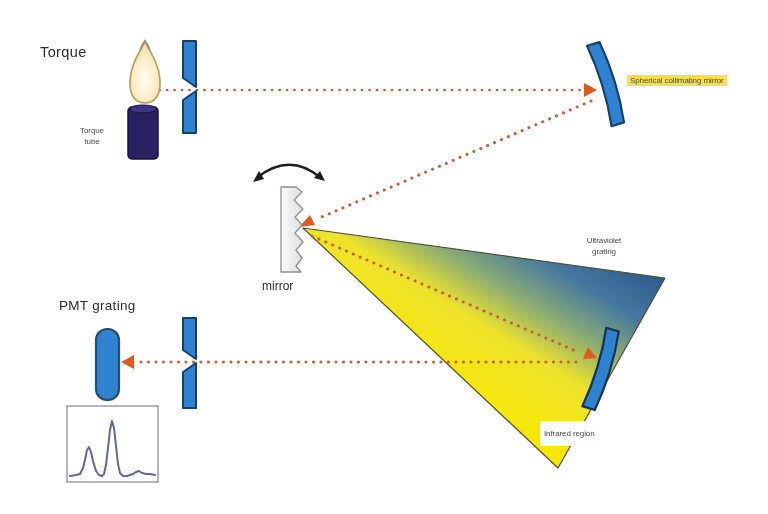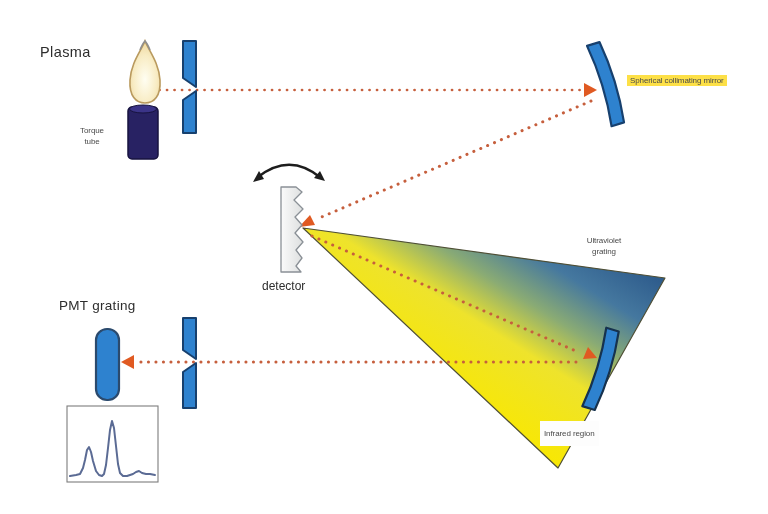--- a/index.html
+++ b/index.html
@@ -106,21 +106,21 @@
     </g>
 
     <g>
       <rect x="67" y="406" width="91" height="76" fill="#ffffff" stroke="#7d7d7d" stroke-width="1.1"></rect>
       <polyline points="70,476 76,475 80,474 83,468 85,460 87,450 89,447 91,452 93,461 96,471 99,475
                 102,476 104,474 106,465 108,448 110,430 112,421 114,428 116,446 118,464 120,473
                 123,476 127,476 130,475 133,474 136,472 139,471 142,473 146,474 150,474 155,475" fill="none" stroke="#5b6b94" stroke-width="2" stroke-linejoin="round" stroke-linecap="round"></polyline>
     </g>
   </svg>
 
-  <div class="lbl lbl-plasma">Plasma</div>
+  <div class="lbl lbl-plasma">Torque</div>
   <div class="lbl small wrap lbl-torque">Torque tube</div>
   <div class="lbl small lbl-collim">Spherical collimating mirror</div>
-  <div class="lbl lbl-grating">detector</div>
+  <div class="lbl lbl-grating">mirror</div>
   <div class="lbl small wrap lbl-uv">Ultraviolet grating</div>
   <div class="lbl small lbl-ir">Infrared region</div>
   <div class="lbl lbl-pmt">PMT grating</div>
 
 </div>
 
 </body></html>

